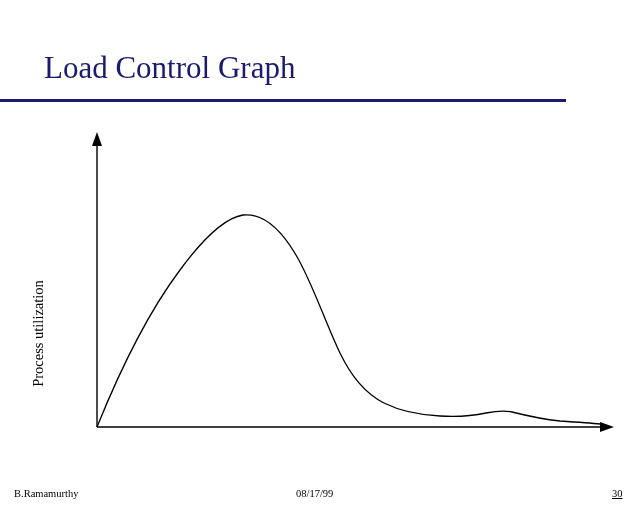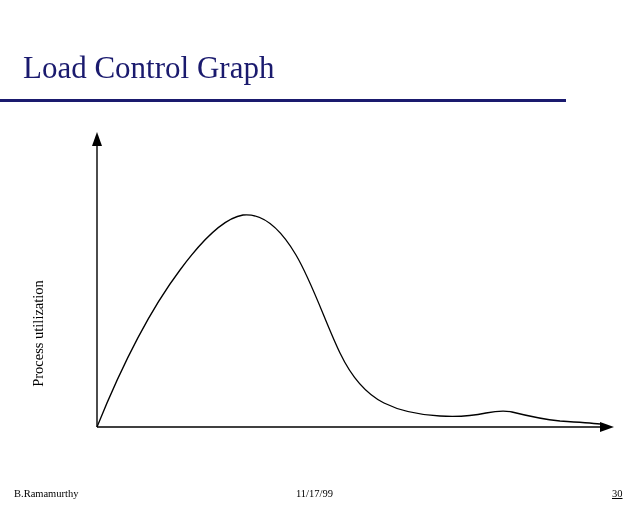--- a/index.html
+++ b/index.html
@@ -15,21 +15,21 @@
     position: relative;
   }
   #slide {
     position: absolute;
     left: 0; top: 0;
     width: 640px;
     height: 512px;
   }
   #title {
     position: absolute;
-    left: 23px;
+    left: 44px;
     top: 50px;
     font-size: 31px;
     color: #1a1a6e;
     font-family: "Liberation Serif", serif;
     letter-spacing: 0px;
     white-space: nowrap;
   }
   #title-rule {
     position: absolute;
     left: 0px;
@@ -127,17 +127,17 @@
                C 456,307 472,306 486,303 C 496,301 504,300 512,302
                C 524,305 540,309 560,311 C 575,312 590,313 600,314"></path>
     </svg>
 
     <div id="ylabel">Process utilization</div>
   </div>
 
 
   <div id="footer">
     <div id="footer-author">B.Ramamurthy</div>
-    <div id="footer-date">11/17/99</div>
+    <div id="footer-date">08/17/99</div>
     <div id="footer-page">30</div>
   </div>
 
 </div>
 
 </body></html>

